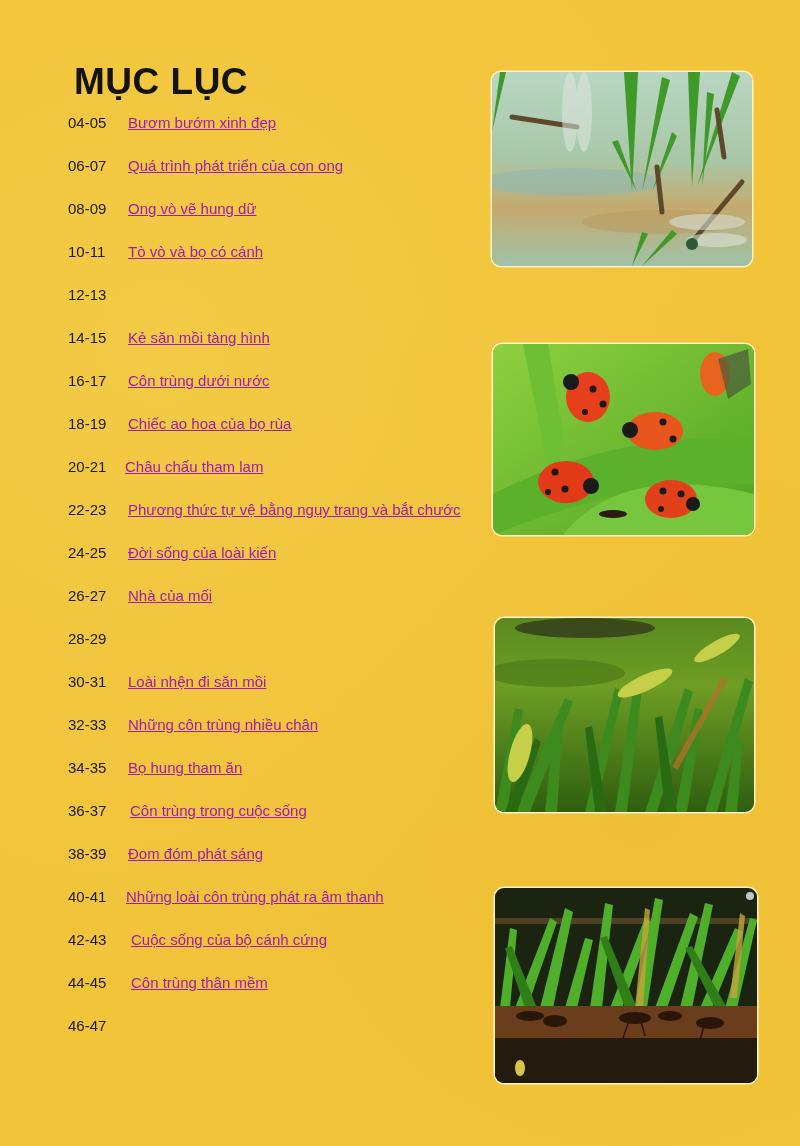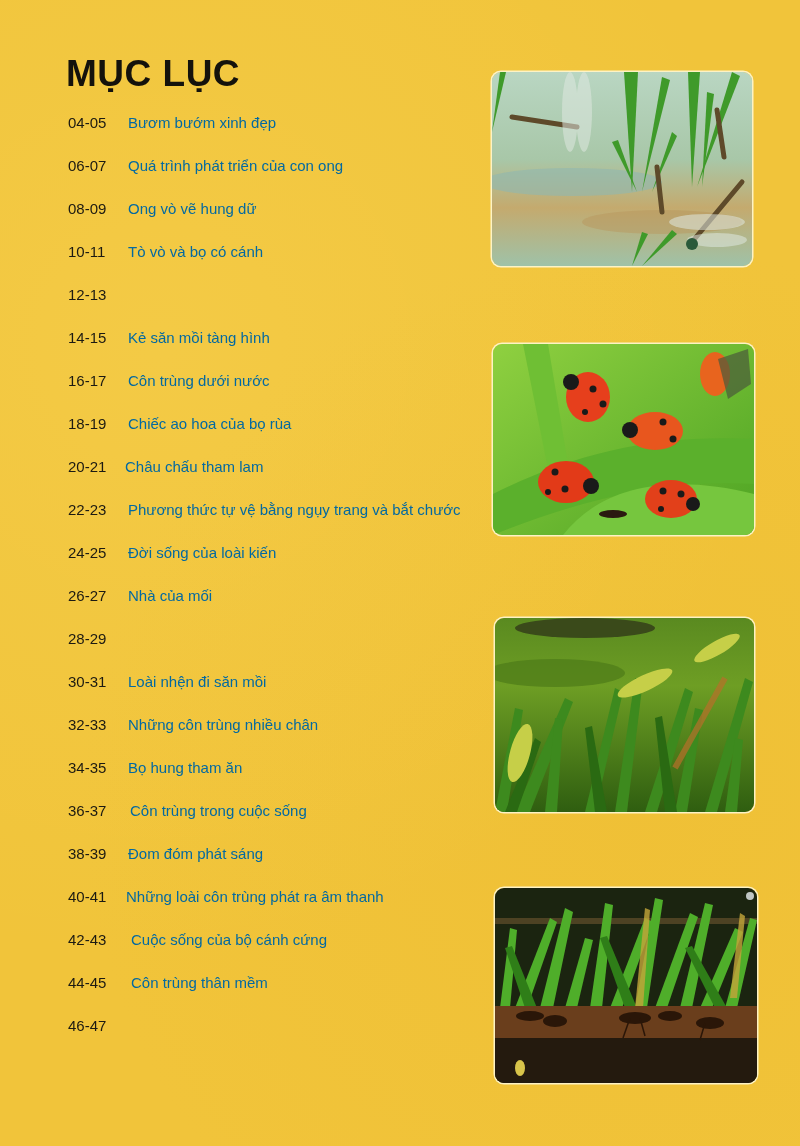--- a/index.html
+++ b/index.html
@@ -9,29 +9,29 @@
     background-image:
       radial-gradient(circle at 20% 30%, rgba(255,230,120,0.18), transparent 60%),
       radial-gradient(circle at 80% 70%, rgba(230,170,30,0.15), transparent 55%);
     position: relative;
     font-family: "Liberation Sans", sans-serif;
     color: #1c1a12;
   }
   .title {
     position: absolute; left: 66px; top: 52px;
     font-size: 37px; font-weight: bold; letter-spacing: 0.5px;
-    color: #14120c; margin: 0; line-height: 44px;
+    color: #14120c; margin: 8px; line-height: 44px;
   }
   .toc { position: absolute; left: 68px; top: 112px; width: 400px; }
   .toc-row {
     position: absolute; left: 0; height: 22px; width: 400px;
     font-size: 15px; line-height: 22px; white-space: nowrap;
   }
   .toc-pages { position: absolute; left: 0; width: 56px; color: #1c1a12; }
-  .toc-label { position: absolute; left: 60px; color: #0369a1; }
+  .toc-label { position: absolute; left: 60px; color: #a21caf; text-decoration: underline; }
 
   .pic {
     position: absolute; border-radius: 9px; overflow: hidden;
     box-shadow: 0 0 0 1.5px rgba(255,250,220,0.85);
   }
   .pic svg { display: block; width: 100%; height: 100%; }
 </style>
 </head>
 <body>
 

